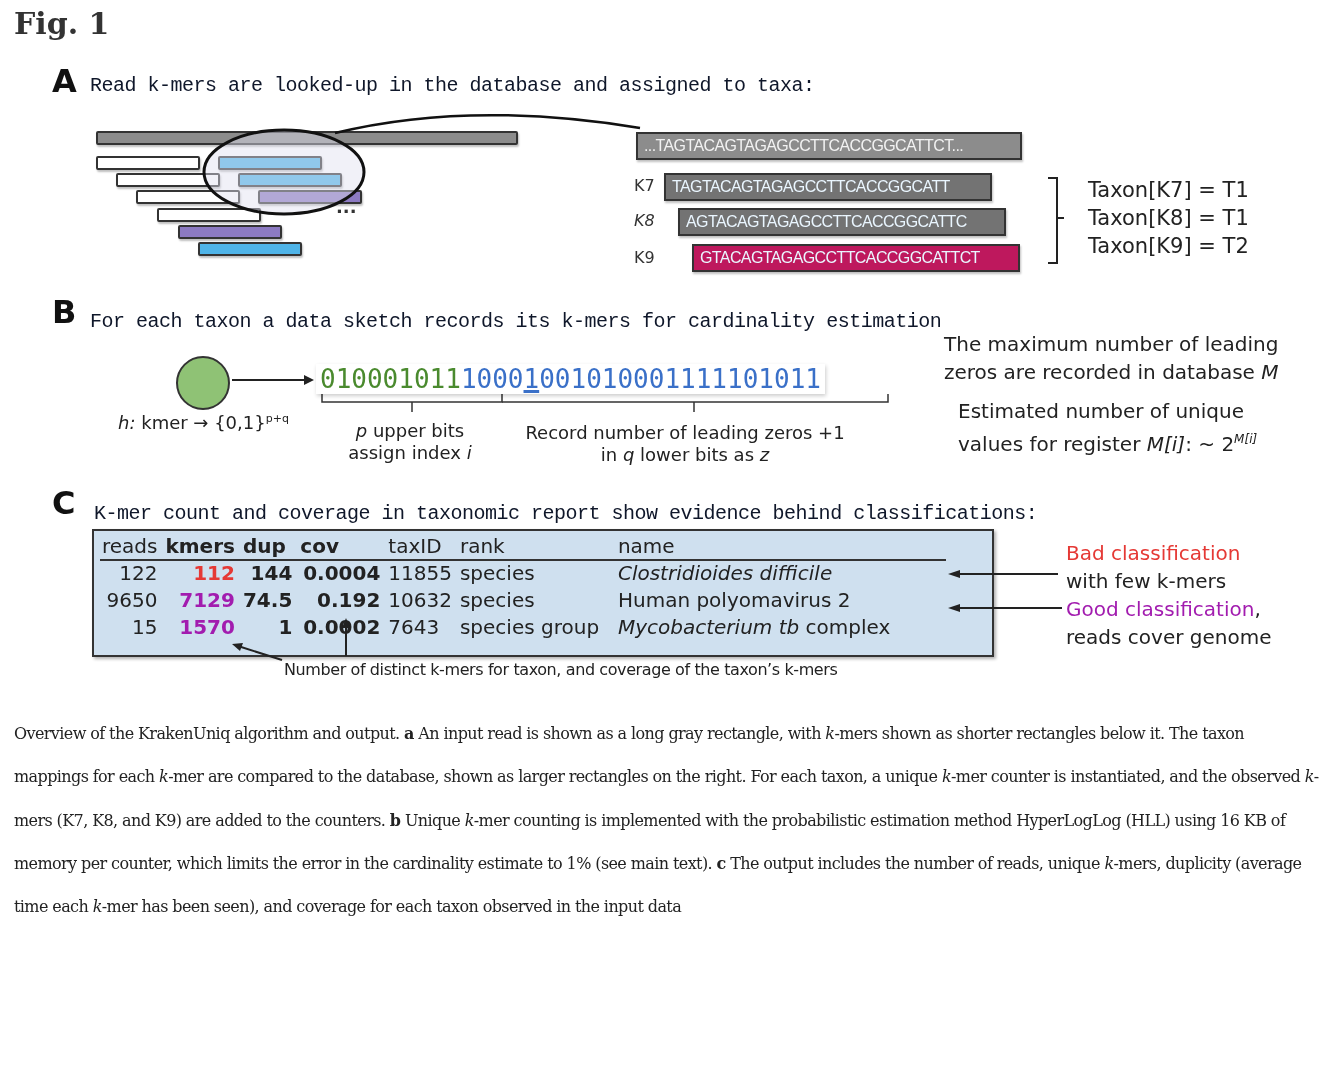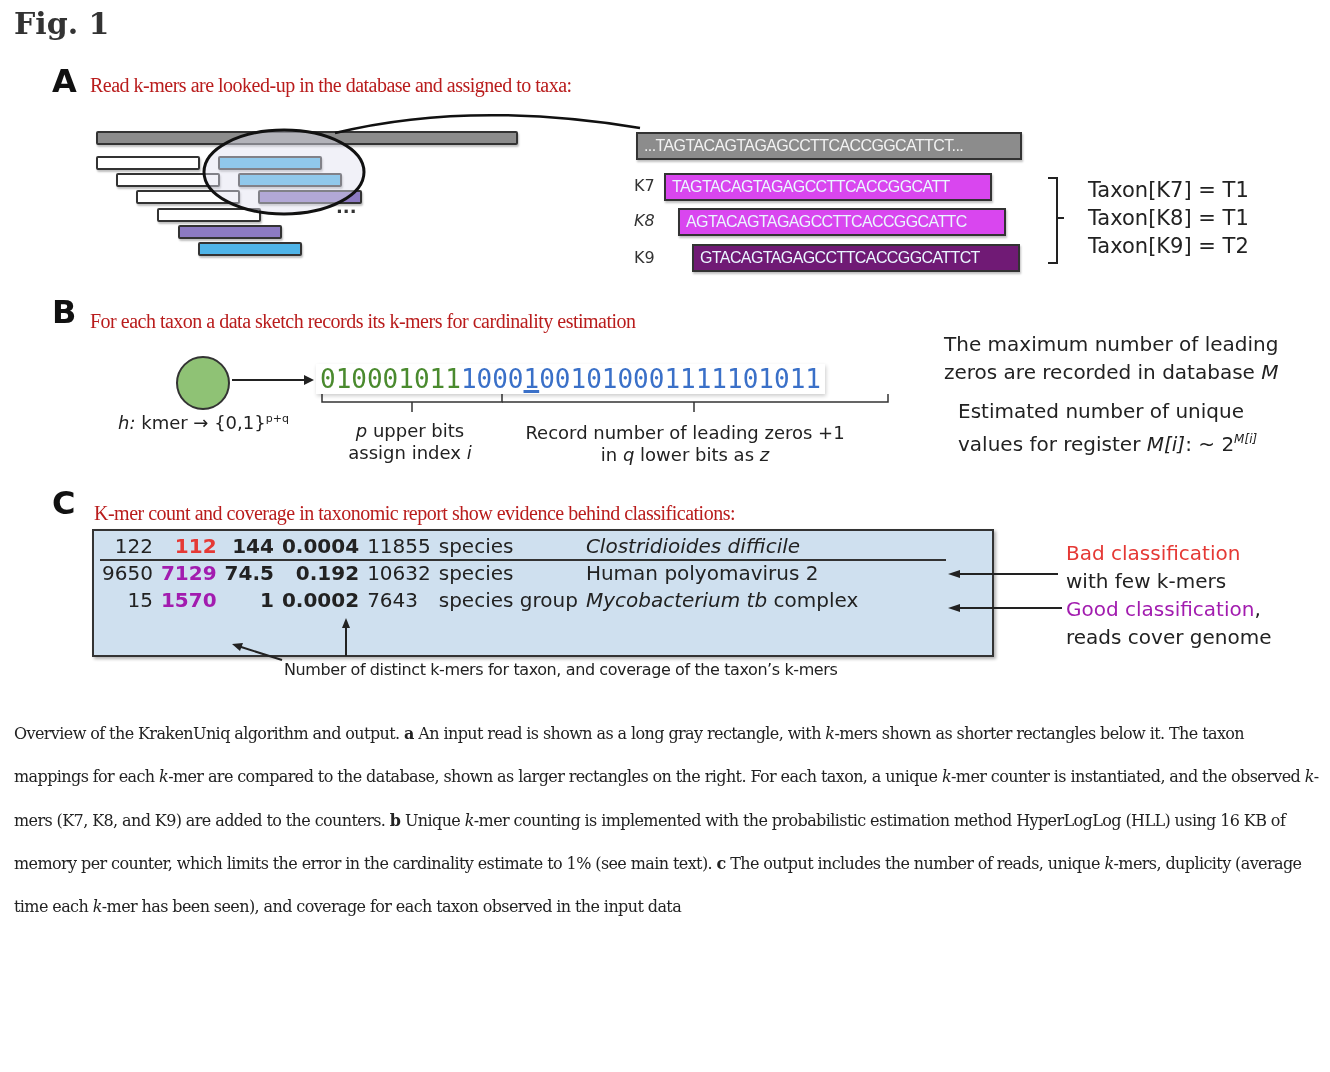--- a/index.html
+++ b/index.html
@@ -1,29 +1,29 @@
 <!DOCTYPE html>
 <html><head>
   <meta charset="utf-8">
   <style>
     html, body { margin:0; padding:0; background:#ffffff; }
     body { width:1330px; height:1072px; position:relative; overflow:hidden; font-family:"DejaVu Sans", sans-serif; color:#222; }
     .abs { position:absolute; }
     .fig-title { left:14px; top:6px; font-family:"DejaVu Serif", serif; font-weight:bold; font-size:30px; color:#333; }
     .panel-letter { font-family:"DejaVu Sans", sans-serif; font-weight:bold; font-size:32px; color:#111; }
-    .panel-caption { font-size:20px; color:#b91c1c; font-family:Liberation Serif, serif; letter-spacing:-0.5px; }
+    .panel-caption { font-size:20px; color:#0f172a; font-family:Liberation Mono, monospace; letter-spacing:-0.5px; }
     .bar { position:absolute; height:10px; border:2px solid #333; border-radius:2px; box-shadow:1px 2px 2px rgba(0,0,0,0.25); }
     .bar.gray { background:#8c8c8c; }
     .bar.white { background:#ffffff; }
     .bar.blue { background:#4fb4e8; }
     .bar.purple { background:#8c7ac2; }
     .seqbox { position:absolute; height:24px; border:2px solid #333; box-shadow:1px 2px 2px rgba(0,0,0,0.25); color:#eaf6ff; font-family:"Liberation Sans Narrow","Liberation Sans", sans-serif; font-size:16px; line-height:24px; padding:0 6px; white-space:nowrap; letter-spacing:-0.6px; }
     .seqbox.gray { background:#8c8c8c; color:#f2f2f2; }
-    .seqbox.blue { background:#d946ef; }
-    .seqbox.purple { background:#701a75; }
+    .seqbox.blue { background:#737373; }
+    .seqbox.purple { background:#be185d; }
     .klabel { font-size:16px; color:#333; }
     .taxon-line { font-size:21px; color:#222; line-height:28px; }
     .bits { font-family:"DejaVu Sans Mono", monospace; font-size:26px; letter-spacing:0px; }
     .bits .g { color:#4a8a2e; }
     .bits .b { color:#3a70c8; }
     .bits .u { text-decoration:underline; text-decoration-thickness:3px; }
     .small-note { font-size:18px; color:#222; text-align:center; line-height:22px; }
     .right-note { font-size:20px; color:#222; line-height:28px; }
     .report { left:92px; top:529px; width:898px; height:124px; background:#cfe0ef; border:2px solid #333; box-shadow:2px 2px 3px rgba(0,0,0,0.3); }
     .report table { position:absolute; left:4px; top:2px; border-collapse:collapse; font-size:20px; }
@@ -123,20 +123,29 @@
   <div><span>values for register </span><i>M[i]</i><span>: ~ 2</span><sup style="font-size:12px;font-style:italic;">M[i]</sup></div>
 </div>
 
 <div class="abs panel-letter" style="left:52px;top:484px;">C</div>
 <div class="abs panel-caption" style="left:94px;top:502px;">K-mer count and coverage in taxonomic report  show evidence behind classifications:</div>
 
 <div class="abs report">
   <div class="hdr-line"></div>
   <table>
     <tbody>
+        <tr>
+      <th class="num">reads</th>
+      <th class="num bold">kmers</th>
+      <th class="num bold">dup</th>
+      <th class="num bold" style="width:80px;">cov</th>
+      <th>taxID</th>
+      <th style="width:150px;">rank</th>
+      <th>name</th>
+    </tr>
     <tr>
       <td class="num">122</td>
       <td class="num bold red">112</td>
       <td class="num bold">144</td>
       <td class="num bold">0.0004</td>
       <td>11855</td>
       <td>species</td>
       <td><i>Clostridioides difficile</i><span></span></td>
     </tr>
     <tr>

